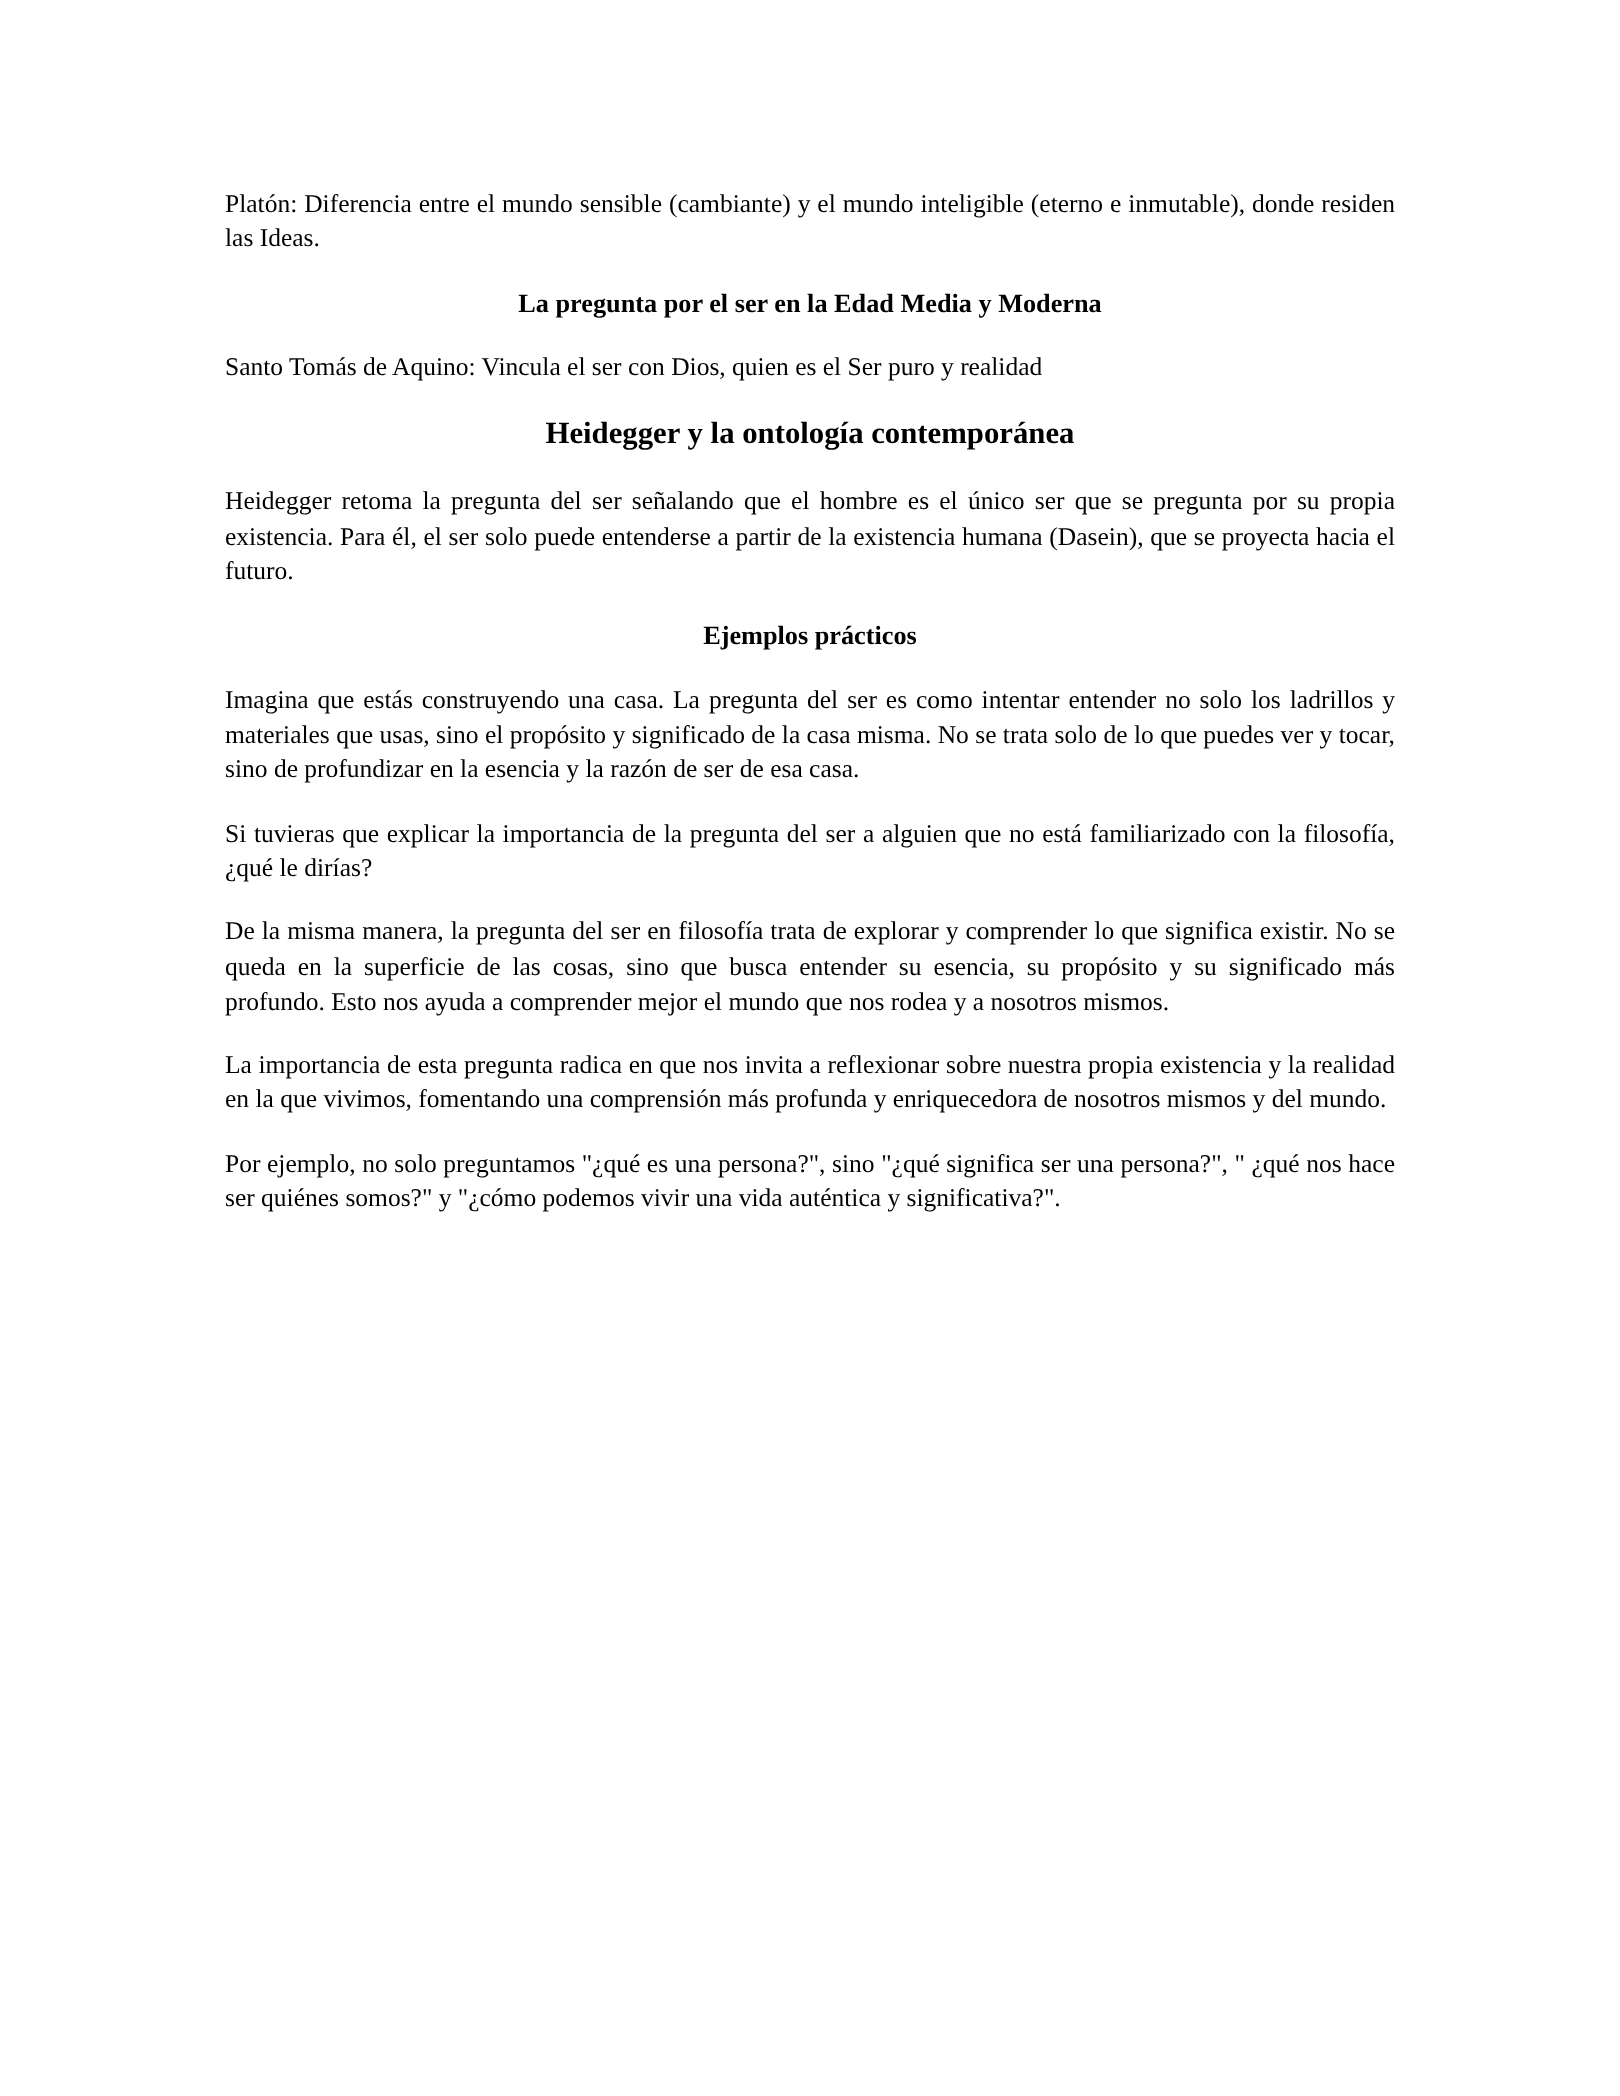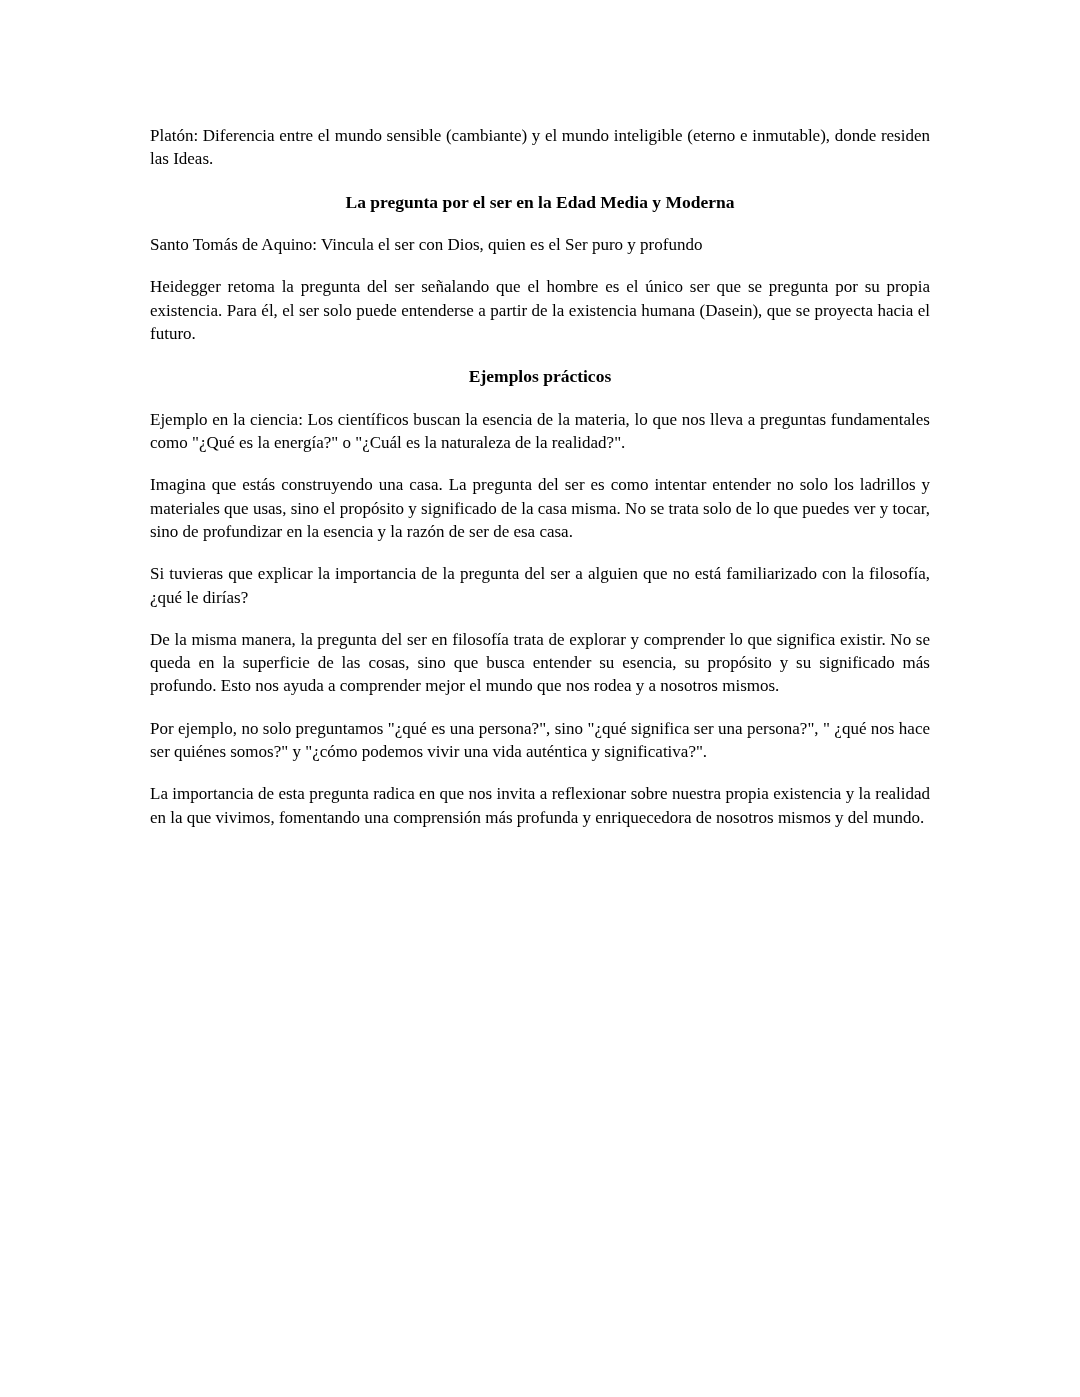--- a/index.html
+++ b/index.html
@@ -41,23 +41,23 @@
     line-height: 28px;
   }
 </style>
 </head>
 <body>
 
 <div class="page" style="background: rgb(255, 255, 255); color: rgb(0, 0, 0);">
   <div id="document-content">
       <p class="body-paragraph">Platón: Diferencia entre el mundo sensible (cambiante) y el mundo inteligible (eterno e inmutable), donde residen las Ideas.</p>
       <h2 class="heading heading-small">La pregunta por el ser en la Edad Media y Moderna</h2>
-      <p class="body-paragraph">Santo Tomás de Aquino: Vincula el ser con Dios, quien es el Ser puro y profundo</p>
+      <p class="body-paragraph">Santo Tomás de Aquino: Vincula el ser con Dios, quien es el Ser puro y realidad</p>
+      <h1 class="heading heading-large">Heidegger y la ontología contemporánea</h1>
       <p class="body-paragraph">Heidegger retoma la pregunta del ser señalando que el hombre es el único ser que se pregunta por su propia existencia. Para él, el ser solo puede entenderse a partir de la existencia humana (Dasein), que se proyecta hacia el futuro.</p>
       <h2 class="heading heading-small">Ejemplos prácticos</h2>
-      <p class="body-paragraph">Ejemplo en la ciencia: Los científicos buscan la esencia de la materia, lo que nos lleva a preguntas fundamentales como "¿Qué es la energía?" o "¿Cuál es la naturaleza de la realidad?".</p>
       <p class="body-paragraph">Imagina que estás construyendo una casa. La pregunta del ser es como intentar entender no solo los ladrillos y materiales que usas, sino el propósito y significado de la casa misma. No se trata solo de lo que puedes ver y tocar, sino de profundizar en la esencia y la razón de ser de esa casa.</p>
       <p class="body-paragraph">Si tuvieras que explicar la importancia de la pregunta del ser a alguien que no está familiarizado con la filosofía, ¿qué le dirías?</p>
       <p class="body-paragraph">De la misma manera, la pregunta del ser en filosofía trata de explorar y comprender lo que significa existir. No se queda en la superficie de las cosas, sino que busca entender su esencia, su propósito y su significado más profundo. Esto nos ayuda a comprender mejor el mundo que nos rodea y a nosotros mismos.</p>
+      <p class="body-paragraph">La importancia de esta pregunta radica en que nos invita a reflexionar sobre nuestra propia existencia y la realidad en la que vivimos, fomentando una comprensión más profunda y enriquecedora de nosotros mismos y del mundo.</p>
       <p class="body-paragraph">Por ejemplo, no solo preguntamos "¿qué es una persona?", sino "¿qué significa ser una persona?", " ¿qué nos hace ser quiénes somos?" y "¿cómo podemos vivir una vida auténtica y significativa?".</p>
-      <p class="body-paragraph">La importancia de esta pregunta radica en que nos invita a reflexionar sobre nuestra propia existencia y la realidad en la que vivimos, fomentando una comprensión más profunda y enriquecedora de nosotros mismos y del mundo.</p>
     </div>
 </div>
 
 </body></html>

